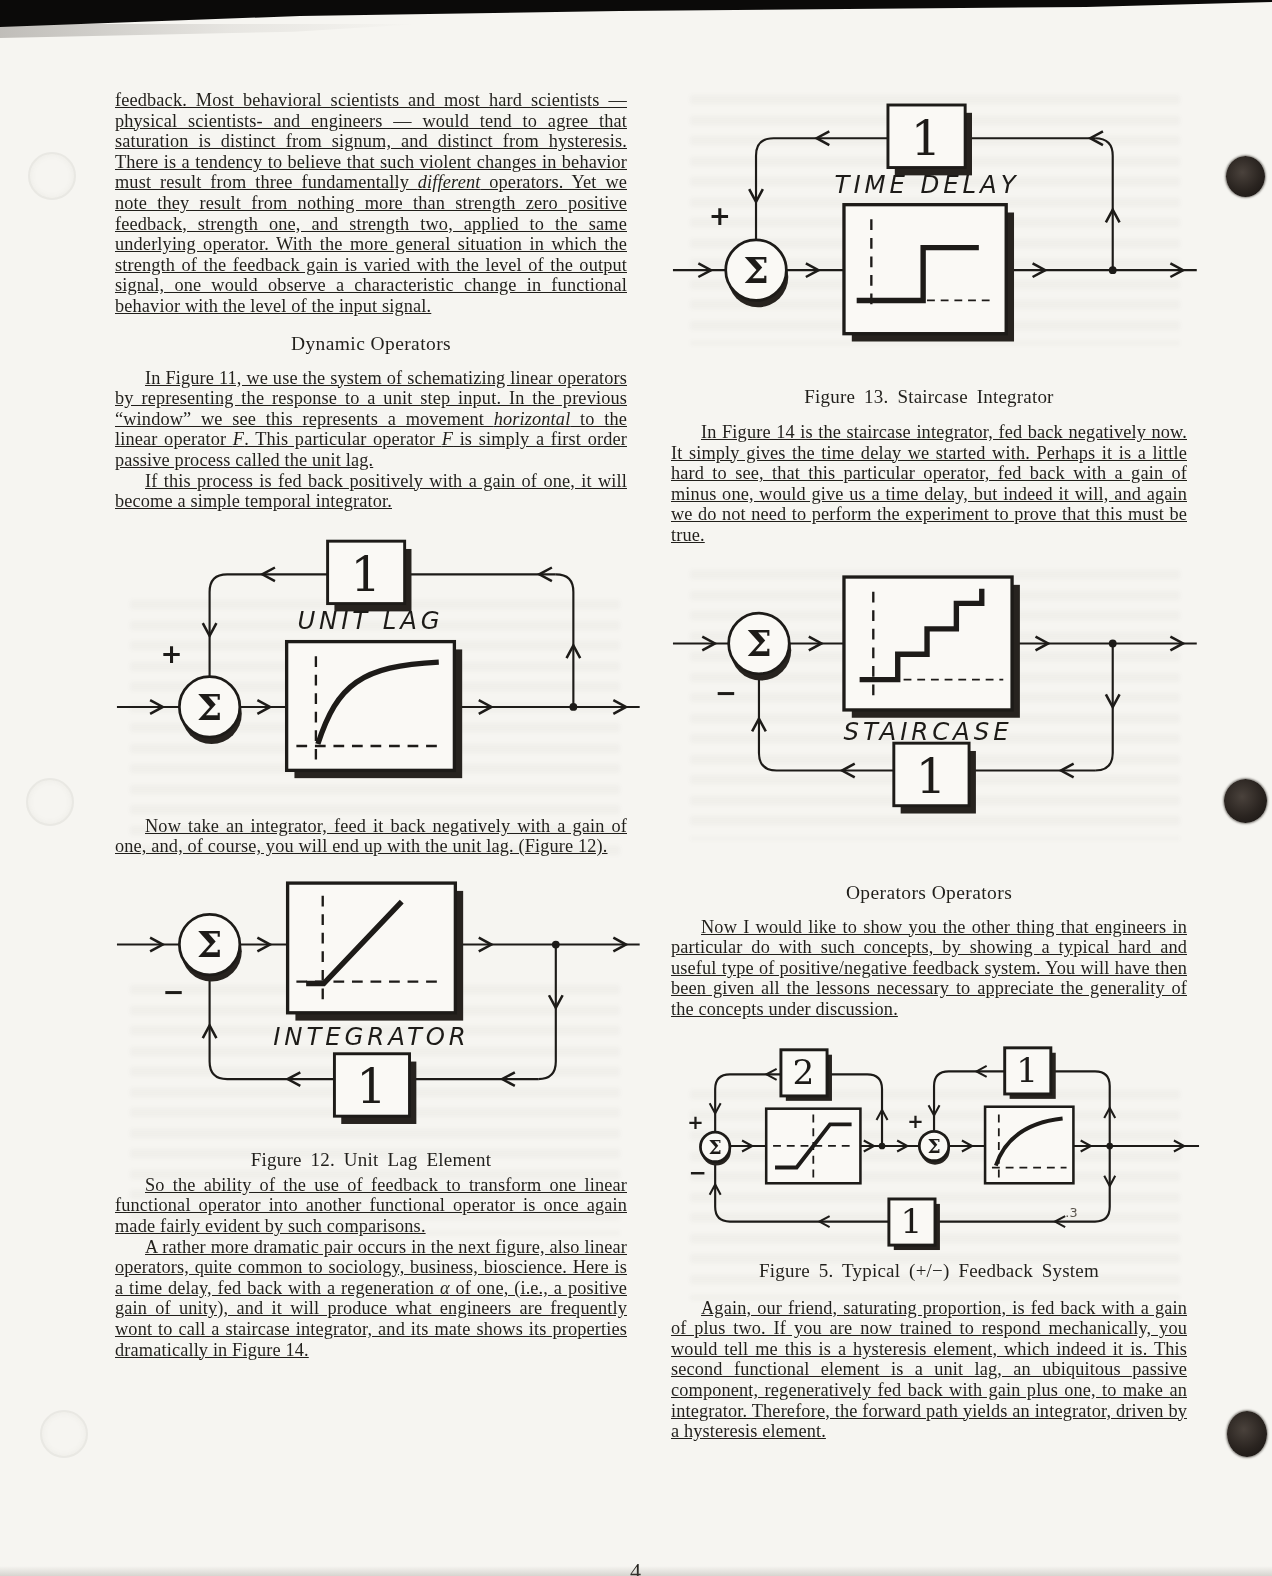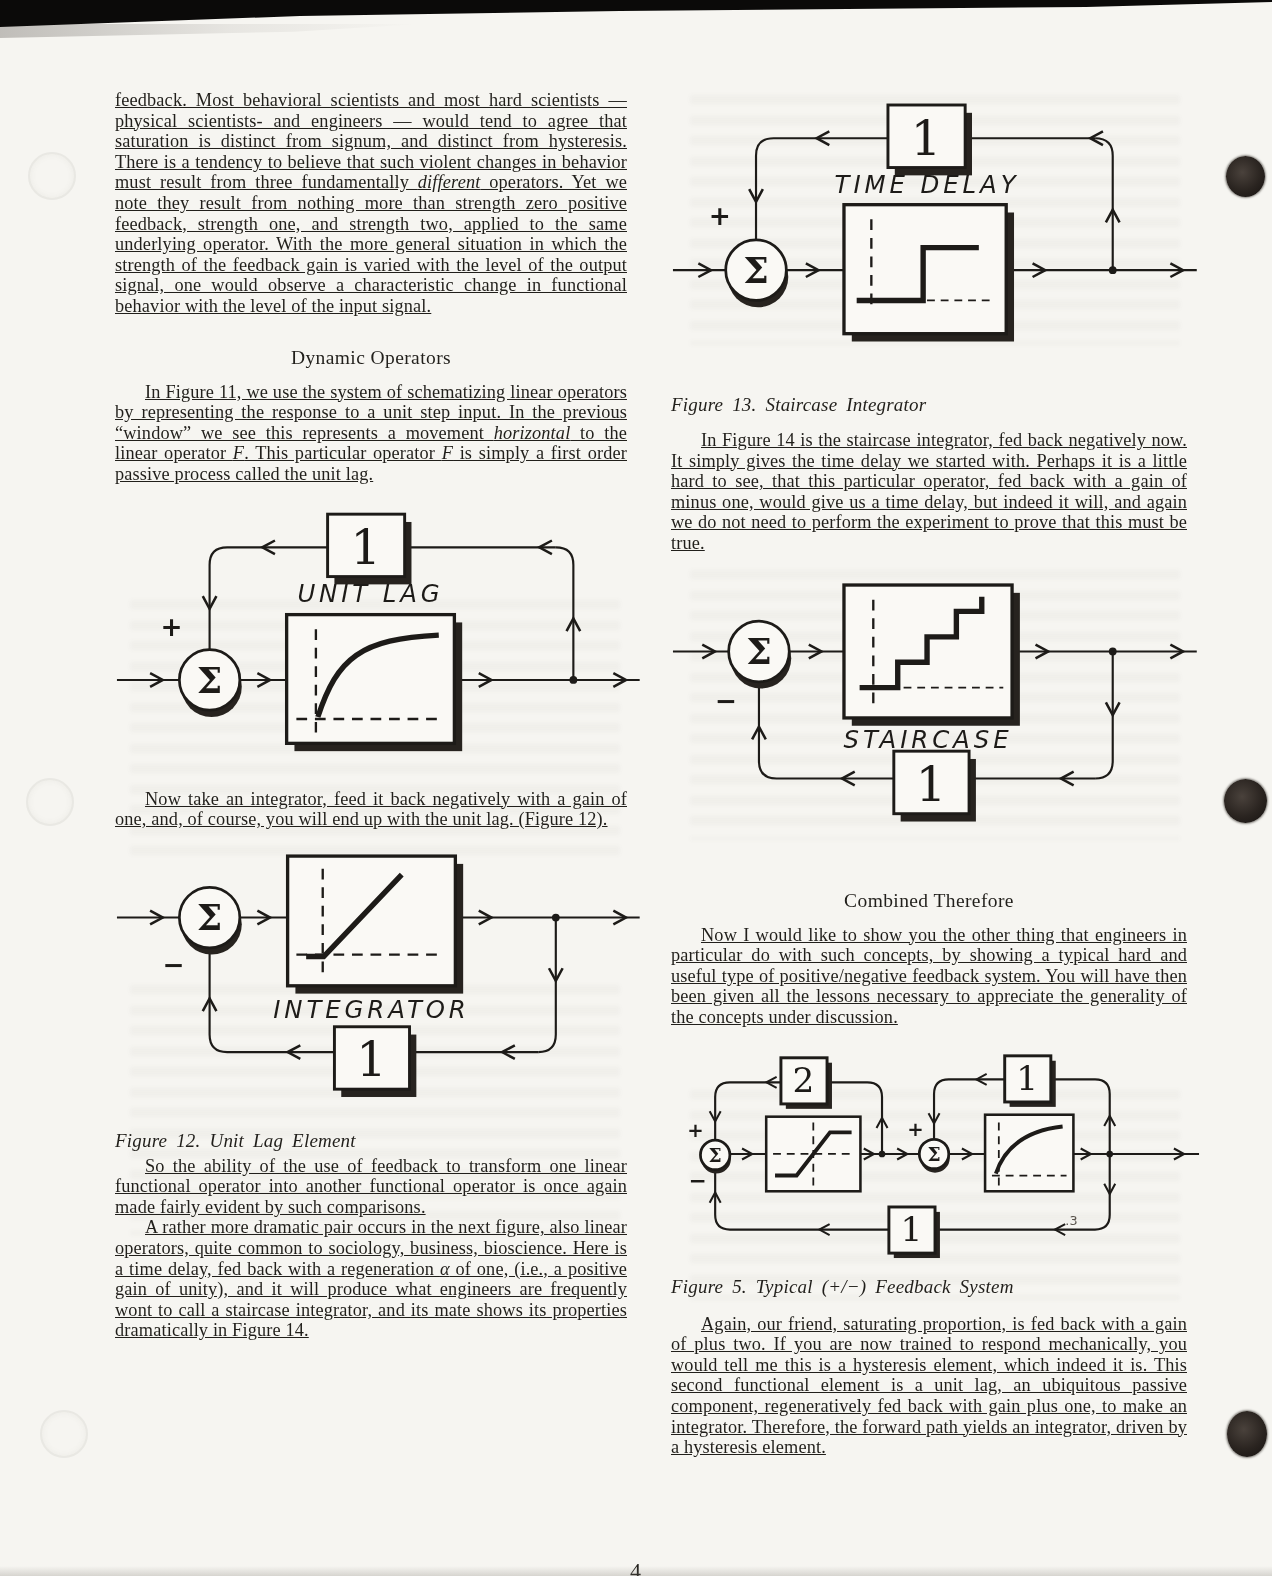--- a/index.html
+++ b/index.html
@@ -41,26 +41,26 @@
   .col{position:absolute;z-index:2;}
   .col-left{left:115px;top:90px;width:512px;}
   .col-right{left:671px;top:86px;width:516px;}
   p.body-text{
     margin:0;
     font-size:18.3px;line-height:20.6px;
     text-align:justify;letter-spacing:.15px;text-decoration:underline;
   }
   p.indent{text-indent:30px;}
   h2.section-heading{
-    margin:30px 0 13px 0;font-size:19.5px;font-weight:normal;
+    margin:16px 0 13px 0;font-size:19.5px;font-weight:normal;
     text-align:center;letter-spacing:.4px;
   }
   figure{margin:8px 0 4px 0;}
   figcaption{
-    font-size:19px;word-spacing:4px;margin-top:12px;letter-spacing:.2px;font-style:italic;
+    text-align:center;font-size:19px;word-spacing:4px;margin-top:4px;letter-spacing:.2px;
   }
   svg{display:block;margin:0 auto;overflow:visible;}
   .wire{stroke:#1d1b18;stroke-width:2.2;fill:none;}
   .opbox{fill:#faf9f5;stroke:#1d1b18;stroke-width:3.4;}
   .shadow{fill:#27231f;}
   .gainbox{fill:#faf9f5;stroke:#1d1b18;stroke-width:3;}
   .dash{stroke:#1d1b18;stroke-width:2.4;fill:none;stroke-dasharray:11 8;}
   .dash-sm{stroke:#1d1b18;stroke-width:1.8;fill:none;stroke-dasharray:8 6;}
   .curve{stroke:#1d1b18;stroke-width:5.5;fill:none;}
   .curve-sm{stroke:#1d1b18;stroke-width:4;fill:none;}
@@ -105,20 +105,21 @@
 <div class="bleed" style="left:690px;top:1090px;width:490px;height:210px;"></div>
 
 <div class="col col-left">
 
   <p class="body-text"><span>feedback. Most behavioral scientists and most hard scientists — physical scientists- and engineers — would tend to agree that saturation is distinct from signum, and distinct from hysteresis. There is a tendency to believe that such violent changes in behavior must result from three fundamentally </span><i>different</i><span> operators. Yet we note they result from nothing more than strength zero positive feedback, strength one, and strength two, applied to the same underlying operator. With the more general situation in which the strength of the feedback gain is varied with the level of the output signal, one would observe a characteristic change in functional behavior with the level of the input signal.</span></p>
 
   <h2 class="section-heading">Dynamic Operators</h2>
 
   <p class="body-text indent"><span>In Figure 11, we use the system of schematizing linear operators by representing the response to a unit step input. In the previous “window” we see this represents a movement </span><i>horizontal</i><span> to the linear operator </span><i>F</i><span>. This particular operator </span><i>F</i><span> is simply a first order passive process called the unit lag.</span></p>
 
+  <p class="body-text indent">If this process is fed back positively with a gain of one, it will become a simple temporal integrator.</p>
 
   <figure>
     <svg width="512" height="292" viewBox="0 0 525 292">
       <defs>
         <path id="ah" d="M -12 -7 L 1 0 L -12 7" fill="none" stroke="#1d1b18" stroke-width="2.6"></path>
       </defs>
       <g>
         <path class="wire" d="M 452,52 L 115,52 Q 97,52 97,70 L 97,157"></path>
         <path class="wire" d="M 470,188 L 470,70 Q 470,52 452,52"></path>
         <use href="#ah" transform="translate(436,52) rotate(180)"></use>
@@ -291,21 +292,21 @@
       </g>
       <text class="boxlabel" x="263" y="187">STAIRCASE</text>
       <g>
         <rect class="shadow" x="235" y="198" width="77" height="64"></rect>
         <rect class="gainbox" x="228" y="190" width="77" height="64"></rect>
         <text class="gain-digit" x="266" y="241">1</text>
       </g>
     </svg>
   </figure>
 
-  <h2 class="section-heading" style="margin-top:22px;">Combined Therefore</h2>
+  <h2 class="section-heading" style="margin-top:22px;">Operators Operators</h2>
 
   <p class="body-text indent">Now I would like to show you the other thing that engineers in particular do with such concepts, by showing a typical hard and useful type of positive/negative feedback system. You will have then been given all the lessons necessary to appreciate the generality of the concepts under discussion.</p>
 
   <figure style="margin-top:14px;">
     <svg width="530" height="222" viewBox="0 0 540 222">
       <g>
         <path class="wire" d="M 215,112 L 215,54 Q 215,39 200,39 L 60,39 Q 45,39 45,54 L 45,97"></path>
         <use href="#ah" transform="translate(215,76) rotate(-90) scale(0.8)"></use>
         <use href="#ah" transform="translate(98,39) rotate(180) scale(0.8)"></use>
         <use href="#ah" transform="translate(45,78) rotate(90) scale(0.8)"></use>

